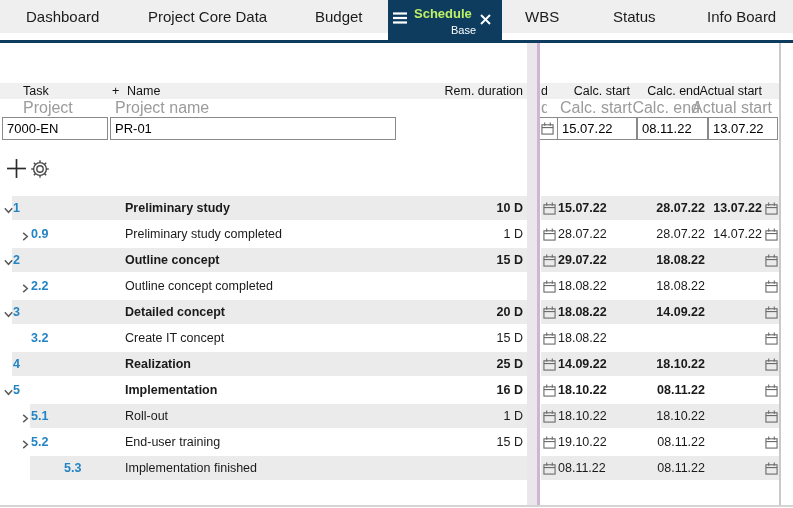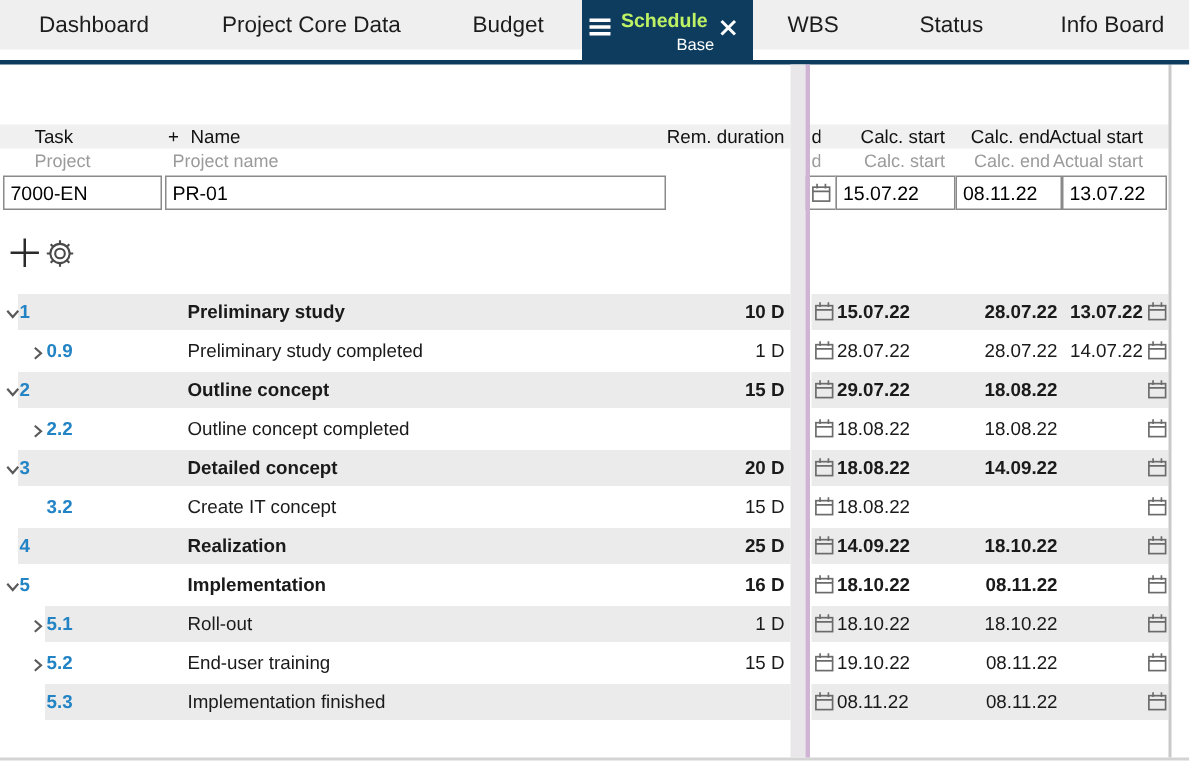--- a/index.html
+++ b/index.html
@@ -20,21 +20,21 @@
   
   .split-band { position:absolute; left:527px; top:43px; width:10px; height:462px; background:#e9e7ea; z-index:5; }
   .split-line { position:absolute; left:537px; top:43px; width:3px;  height:462px; background:#d0b4d4; z-index:5; }
   .right-vline { position:absolute; left:779px; top:43px; width:2px; height:462px; background:#c9c9c9; }
   .bottom-hline { position:absolute; left:0; top:505px; width:793px; height:2px; background:#d4d4d4; }
 
   
   .hdr-bg-left  { position:absolute; top:83px; left:0;    width:527px; height:16px; background:#f0f0f0; }
   .hdr-bg-right { position:absolute; top:83px; left:540px; width:239px; height:16px; background:#f0f0f0; }
   .hdr-item { position:absolute; font-size:12.5px; color:#111; line-height:16px; white-space:nowrap; }
-  .sub-item { position:absolute; font-size:12px; color:#9b9b9b; line-height:15px; white-space:nowrap; }
+  .sub-item { position:absolute; font-size:16px; color:#9b9b9b; line-height:15px; white-space:nowrap; }
   .right-al { text-align:right; }
   .clipfrag { overflow:hidden; }
 
   
   .ibox { position:absolute; top:117px; height:23px; border:1px solid #8a8a8a; background:#fff;
           font-size:13px; line-height:21px; padding:0 0 0 4px; color:#000;
           font-family:"Liberation Sans", sans-serif; }
   .iconbox { position:absolute; top:117px; height:23px; border:1px solid #8a8a8a; background:#fff;
              display:flex; align-items:center; justify-content:center; }
 
@@ -101,21 +101,21 @@
   <div class="hdr-item right-al" style="left:692px; top:83px; width:70px;">Actual start</div>
 
   <span class="sub-item" style="left:23px;  top:100px;">Project</span>
   <span class="sub-item" style="left:115px; top:100px;">Project name</span>
   <div class="sub-item clipfrag" style="left:541px; top:100px; width:6px;">d</div>
   <div class="sub-item right-al" style="left:560px; top:100px; width:70px;">Calc. start</div>
   <div class="sub-item right-al" style="left:632px; top:100px; width:68px;">Calc. end</div>
   <div class="sub-item right-al" style="left:692px; top:100px; width:70px;">Actual start</div>
 
   <input class="ibox" style="left: 2px; width: 106px;" value="7000-EN">
-  <input class="ibox" style="left: 110px; width: 334px;" value="PR-01">
+  <input class="ibox" style="left: 110px; width: 286px;" value="PR-01">
   <div class="iconbox" style="left:537px; width:21px;">
     <svg width="13" height="13" viewBox="0 0 14 14">
         <g fill="none" stroke="#6b6b6b" stroke-width="1.2">
           <rect x="1" y="3" width="12" height="10"></rect>
           <line x1="1" y1="6" x2="13" y2="6"></line>
           <line x1="4" y1="0.5" x2="4" y2="4"></line>
           <line x1="10" y1="0.5" x2="10" y2="4"></line>
         </g>
       </svg>
   </div>
@@ -418,21 +418,21 @@
               <rect x="1" y="3" width="12" height="10"></rect>
               <line x1="1" y1="6" x2="13" y2="6"></line>
               <line x1="4" y1="0.5" x2="4" y2="4"></line>
               <line x1="10" y1="0.5" x2="10" y2="4"></line>
             </g>
           </svg></span>
       </div>
       <div class="row">
         <div class="stripe" style="left:30px; width:497px;"></div>
         <div class="stripe" style="left:541px; width:238px;"></div>
-        <span class="r-cell r-id" style="left:31px;">5.3</span>
+        <span class="r-cell r-id" style="left:31px;padding-left:33px;">5.3</span>
         <span class="r-cell" style="left:125px;">Implementation finished</span>
         <div class="r-cell right-al" style="left:430px; width:93px;"></div>
         <span class="calico" style="left:543px;"><svg width="13" height="13" viewBox="0 0 14 14">
             <g fill="none" stroke="#6b6b6b" stroke-width="1.2">
               <rect x="1" y="3" width="12" height="10"></rect>
               <line x1="1" y1="6" x2="13" y2="6"></line>
               <line x1="4" y1="0.5" x2="4" y2="4"></line>
               <line x1="10" y1="0.5" x2="10" y2="4"></line>
             </g>
           </svg></span>

